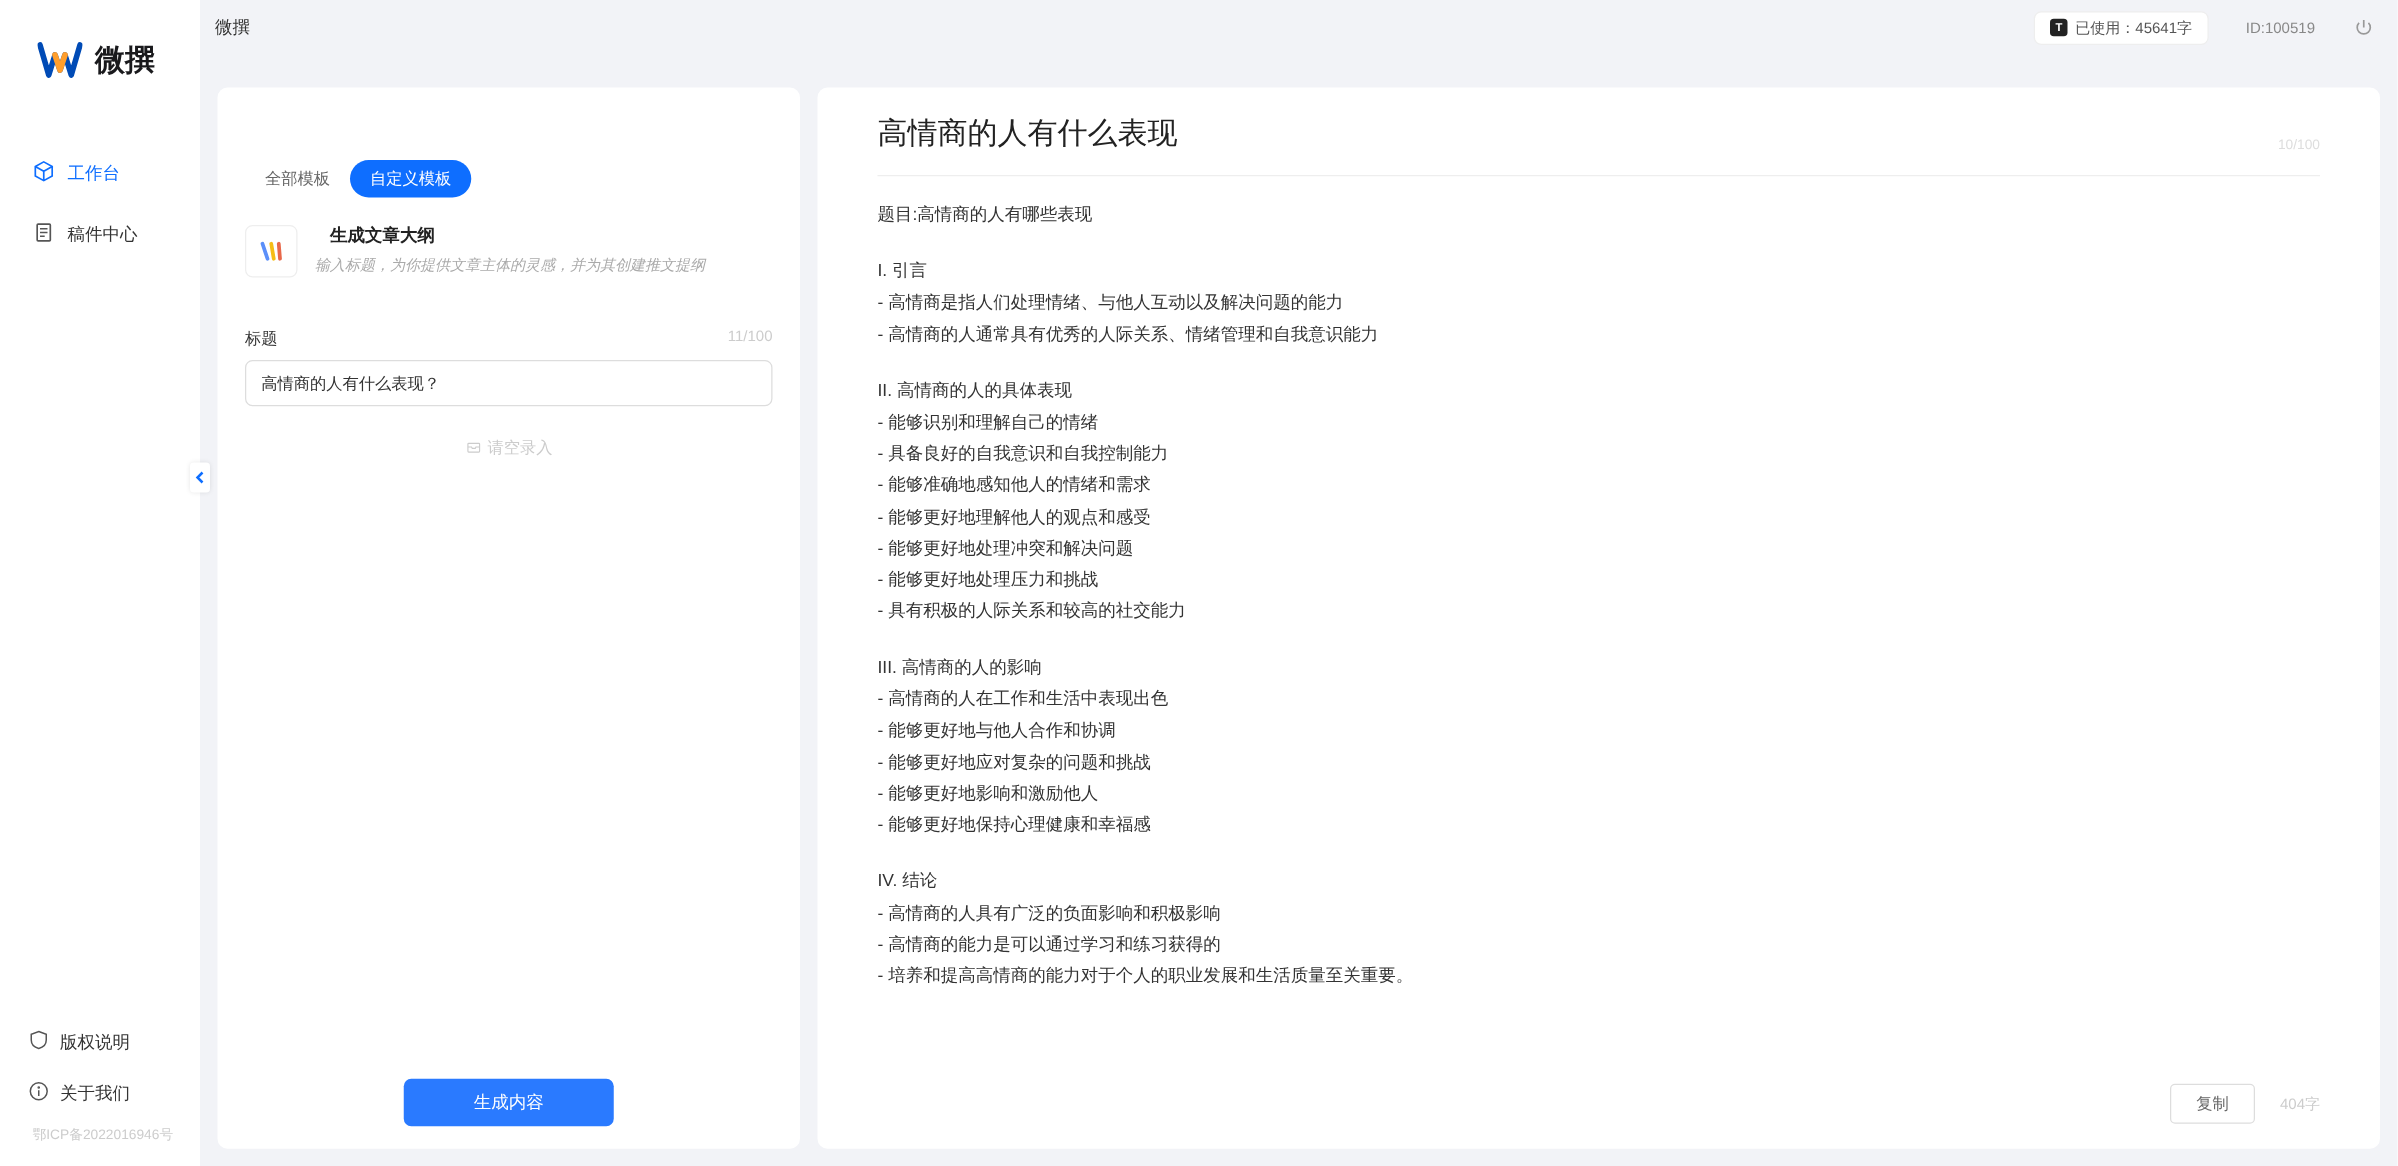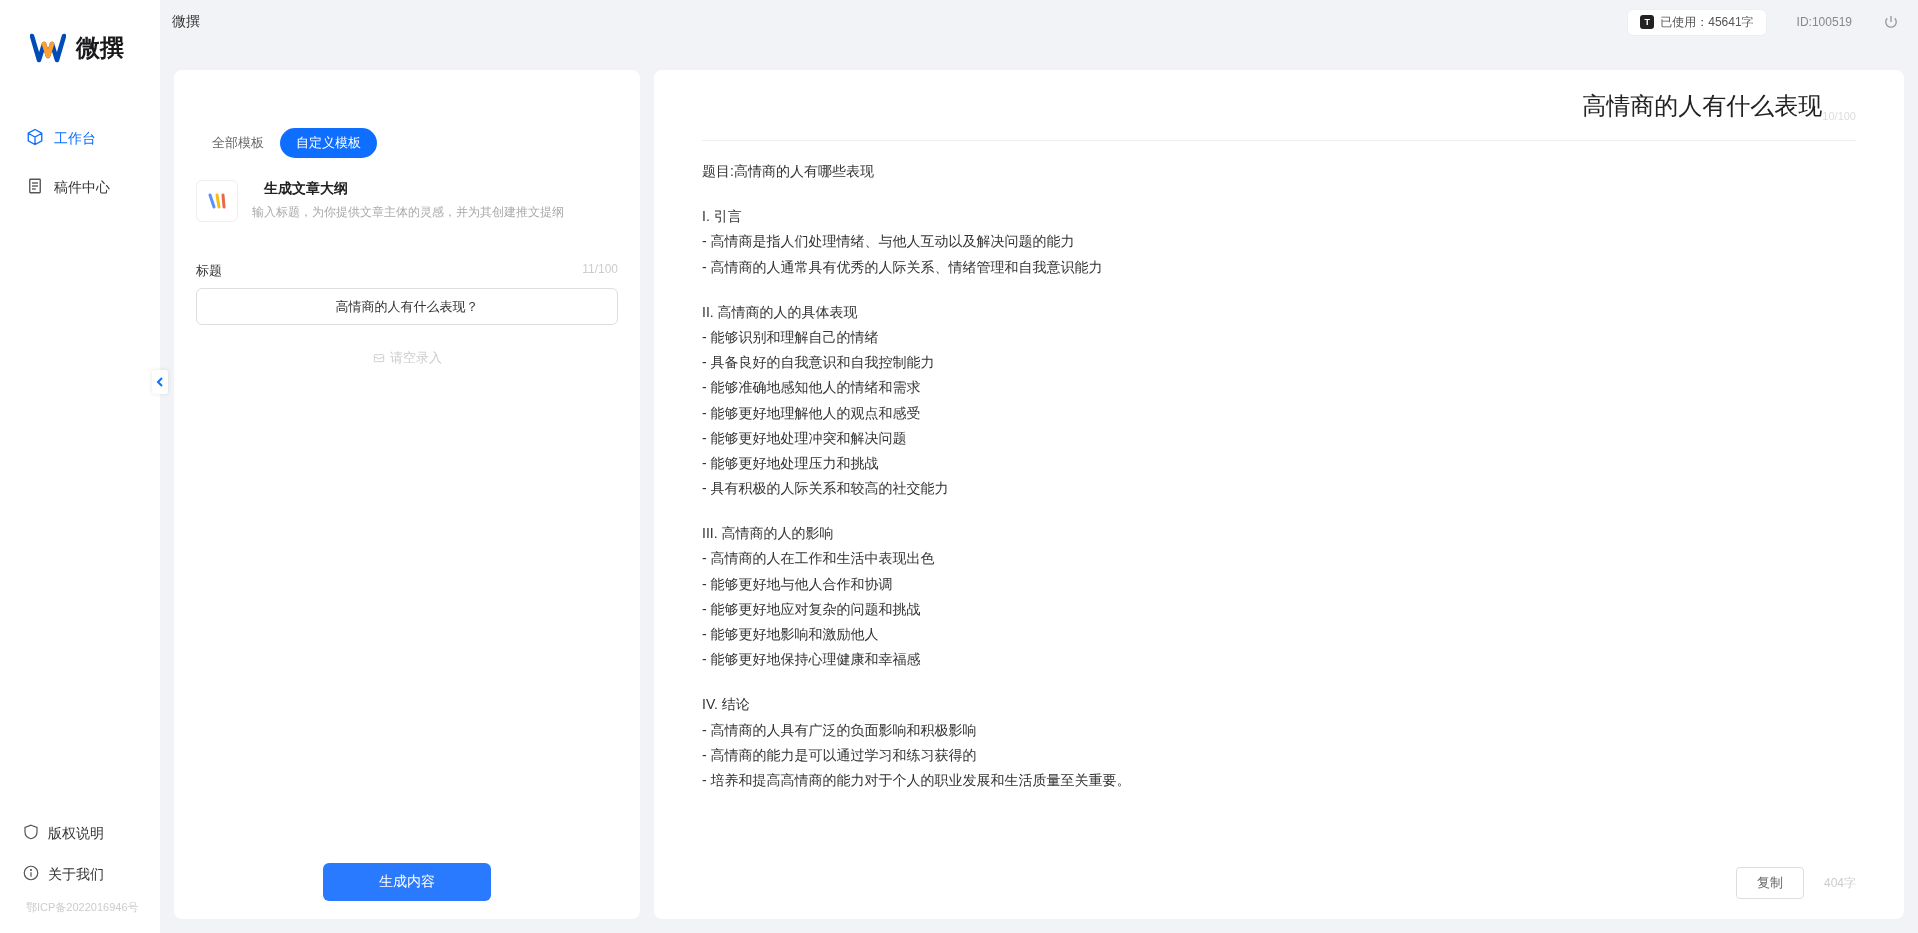--- a/index.html
+++ b/index.html
@@ -216,20 +216,21 @@
     .template-name {
       font-size: 14px;
       font-weight: 600;
       color: #222;
       margin-bottom: 6px;
       margin-left: 12px;
     }
     .template-desc {
       font-size: 12px;
       color: #aaa;
+      font-style: italic;
     }
     
     .input-label-row {
       display: flex;
       justify-content: space-between;
       align-items: flex-start;
       margin-top: 40px;
       margin-bottom: 8px;
     }
     .input-label {
@@ -241,21 +242,20 @@
       color: #ccc;
     }
     .title-input {
       width: 100%;
       padding: 10px 12px;
       border: 1px solid #ddd;
       border-radius: 6px;
       font-size: 13px;
       color: #333;
       outline: none;
-      text-align: center;
     }
     .empty-hint {
       text-align: center;
       color: #ccc;
       font-size: 13px;
       margin-top: 24px;
       display: flex;
       align-items: center;
       justify-content: center;
       gap: 4px;
@@ -289,21 +289,21 @@
       display: flex;
       align-items: flex-end;
       border-bottom: 1px solid #eee;
       padding-bottom: 18px;
       margin-bottom: 18px;
     }
     .output-title {
       font-size: 24px;
       font-weight: 400;
       color: #222;
-      text-align: right;
+      text-align: left;
       font-family: "Songti SC", SimSun, serif;
       flex: 1;
     }
     .output-count {
       font-size: 11px;
       color: #ddd;
     }
     .output-body {
       flex: 1;
       font-size: 14px;

